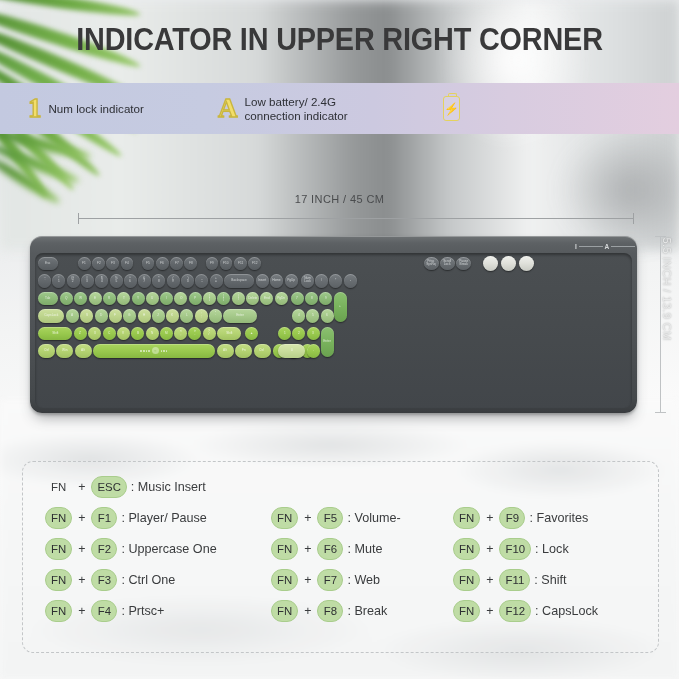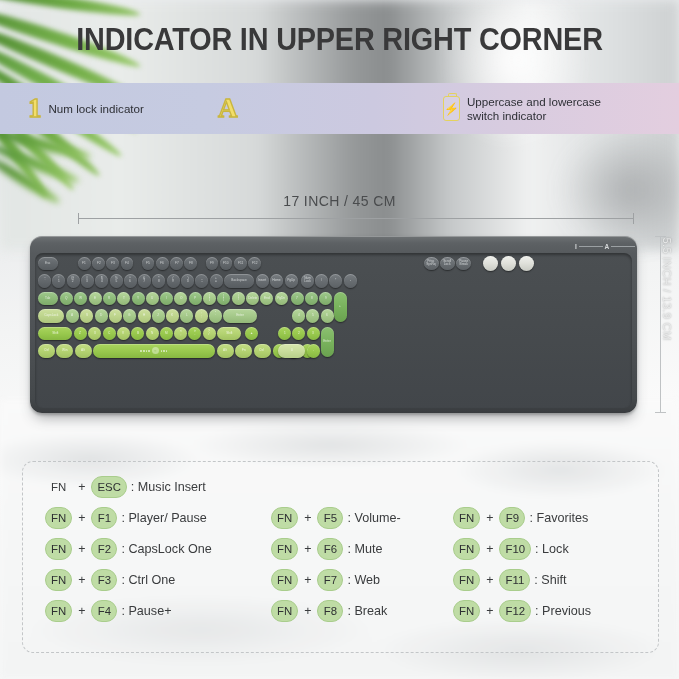--- a/index.html
+++ b/index.html
@@ -103,21 +103,21 @@
   .dim-h{
     position:absolute;left:78px;top:218px;width:556px;height:1px;background:#9ea1a3;
   }
   .dim-h:before,.dim-h:after{
     content:"";position:absolute;top:-5px;width:1px;height:11px;background:#9ea1a3;
   }
   .dim-h:before{left:0;}
   .dim-h:after{right:0;}
   .dim-h-label{
     position:absolute;left:0;top:193px;width:679px;text-align:center;
-    font-size:14px;color:#4a4c4e;letter-spacing:.4px;
+    font-size:11px;color:#4a4c4e;letter-spacing:.4px;
   }
   .dim-v{
     position:absolute;left:660px;top:236px;width:1px;height:177px;background:#bfc2c4;
   }
   .dim-v:before,.dim-v:after{
     content:"";position:absolute;left:-5px;width:11px;height:1px;background:#bfc2c4;
   }
   .dim-v:before{top:0;}
   .dim-v:after{bottom:0;}
   .dim-v-label{
@@ -235,28 +235,28 @@
 
   <div class="band">
 
     <div class="band-item" style="left:28px;">
       <span class="glyph">1</span>
       <span class="lbl">Num lock indicator</span>
     </div>
 
     <div class="band-item" style="left:218px;">
       <span class="glyph">A</span>
+      <span class="lbl" style="white-space:pre-line;">Low battery/ 2.4G
+connection indicator</span>
     </div>
 
     <div class="band-item" style="left:443px;">
       <span class="batt">
           <span class="bolt">⚡</span>
         </span>
-      <span class="lbl" style="white-space:pre-line;">Uppercase and lowercase
-switch indicator</span>
     </div>
   </div>
 
   <div class="dim-h-label">17 INCH / 45 CM</div>
   <div class="dim-h"></div>
   <div class="dim-v"></div>
   <div class="dim-v-label">5.5 INCH / 13.9 CM</div>
 
   <div id="kb">
     <div class="ind">
@@ -631,33 +631,33 @@
         <div class="sc-row">
           <span class="pill">FN</span>
           <span class="plus">+</span>
           <span class="pill">F1</span>
           <span class="sc-txt">: Player/ Pause</span>
         </div>
         <div class="sc-row">
           <span class="pill">FN</span>
           <span class="plus">+</span>
           <span class="pill">F2</span>
-          <span class="sc-txt">: CapsLock One</span>
+          <span class="sc-txt">: Uppercase One</span>
         </div>
         <div class="sc-row">
           <span class="pill">FN</span>
           <span class="plus">+</span>
           <span class="pill">F3</span>
           <span class="sc-txt">: Ctrl One</span>
         </div>
         <div class="sc-row">
           <span class="pill">FN</span>
           <span class="plus">+</span>
           <span class="pill">F4</span>
-          <span class="sc-txt">: Pause+</span>
+          <span class="sc-txt">: Prtsc+</span>
         </div>
       </div>
     <div class="sc-col" id="sc-col2" style="left:248px;top:40px;">
         <div class="sc-row">
           <span class="pill">FN</span>
           <span class="plus">+</span>
           <span class="pill">F5</span>
           <span class="sc-txt">: Volume-</span>
         </div>
         <div class="sc-row">
@@ -695,18 +695,18 @@
         <div class="sc-row">
           <span class="pill">FN</span>
           <span class="plus">+</span>
           <span class="pill">F11</span>
           <span class="sc-txt">: Shift</span>
         </div>
         <div class="sc-row">
           <span class="pill">FN</span>
           <span class="plus">+</span>
           <span class="pill">F12</span>
-          <span class="sc-txt">: Previous</span>
+          <span class="sc-txt">: CapsLock</span>
         </div>
       </div>
   </div>
 
 </div>
 
 </body></html>

